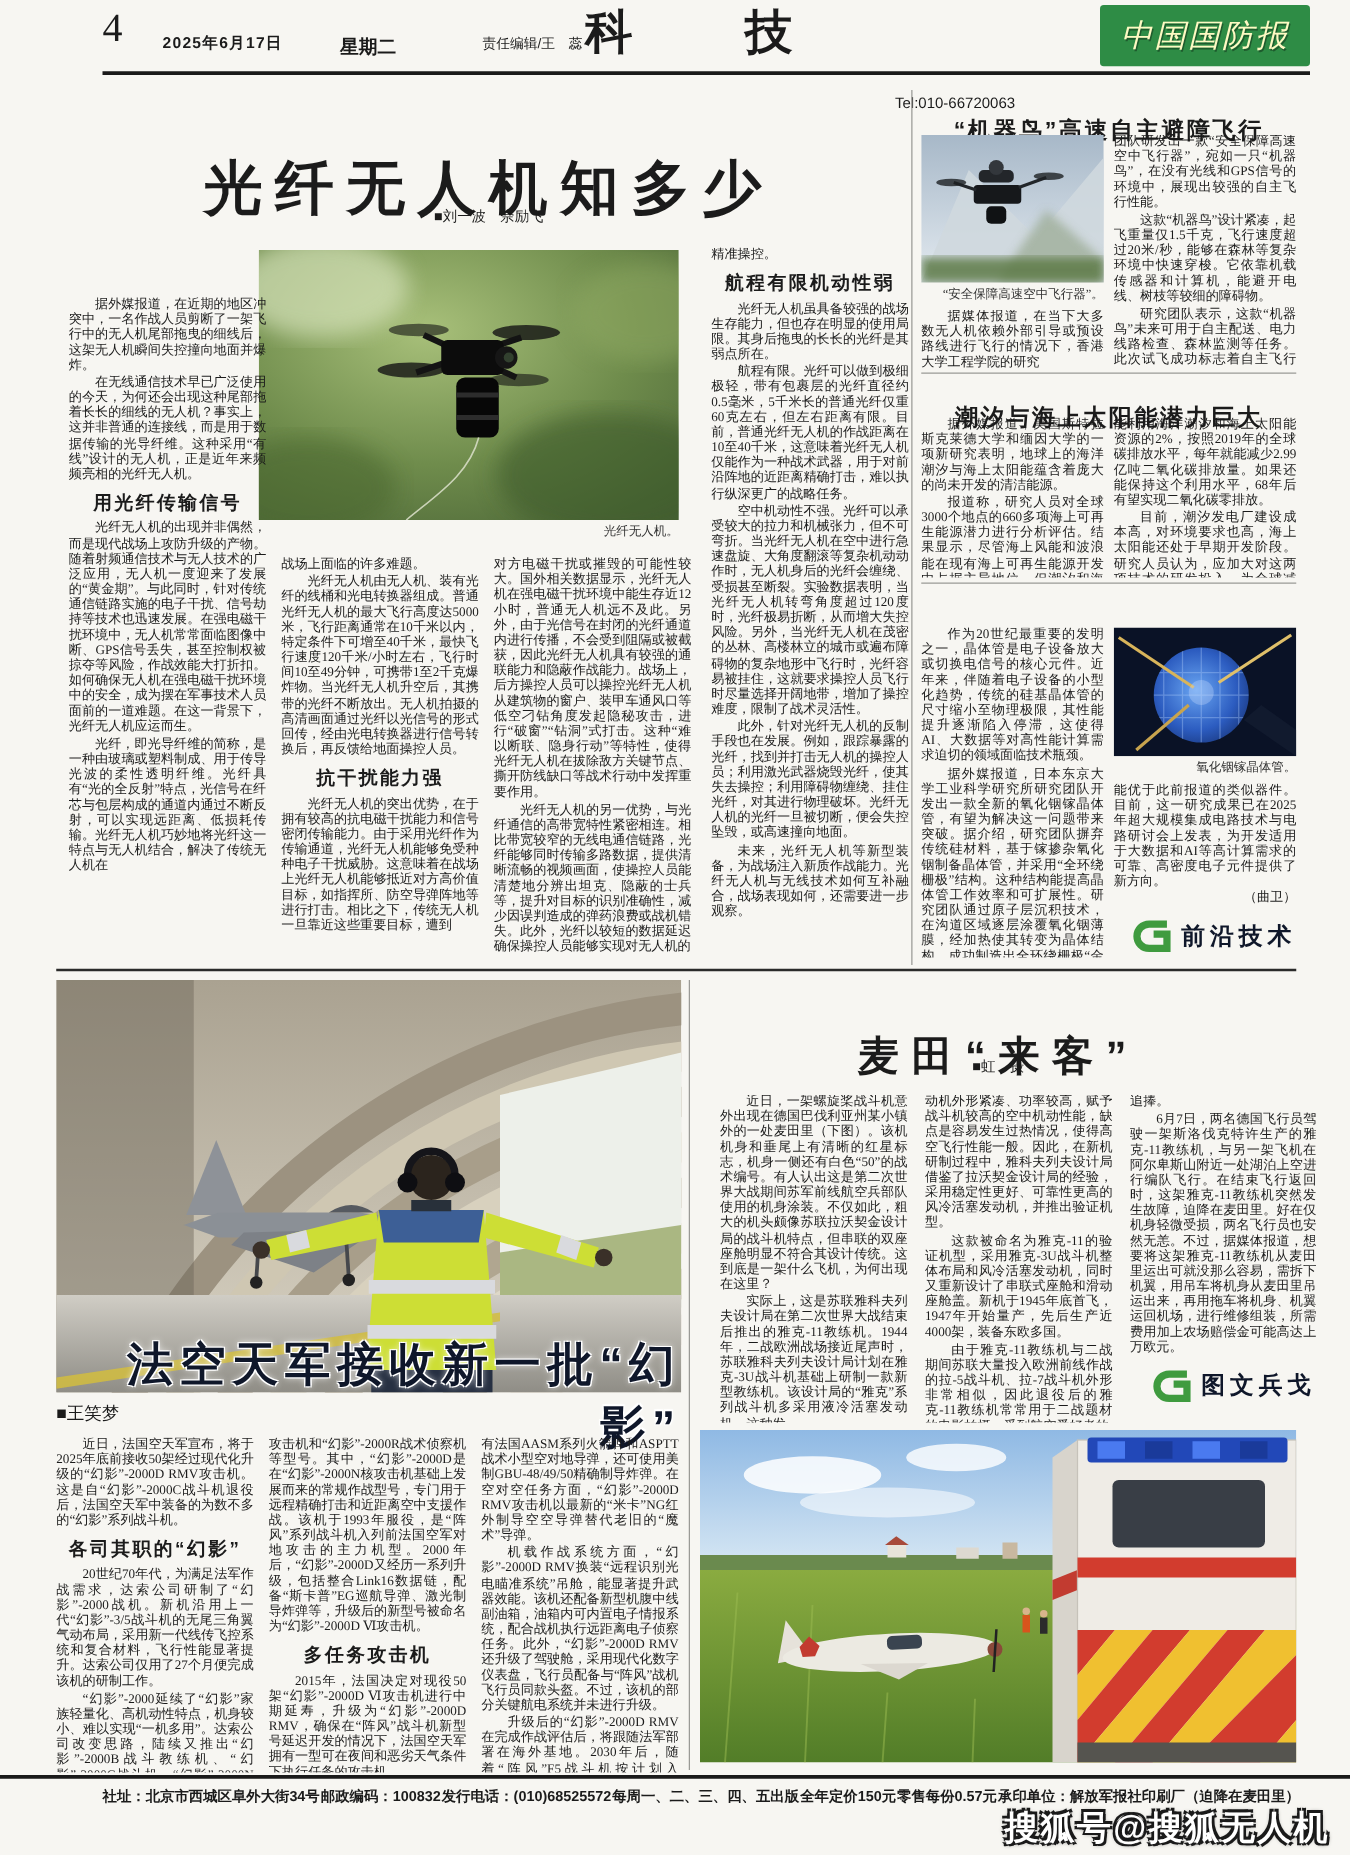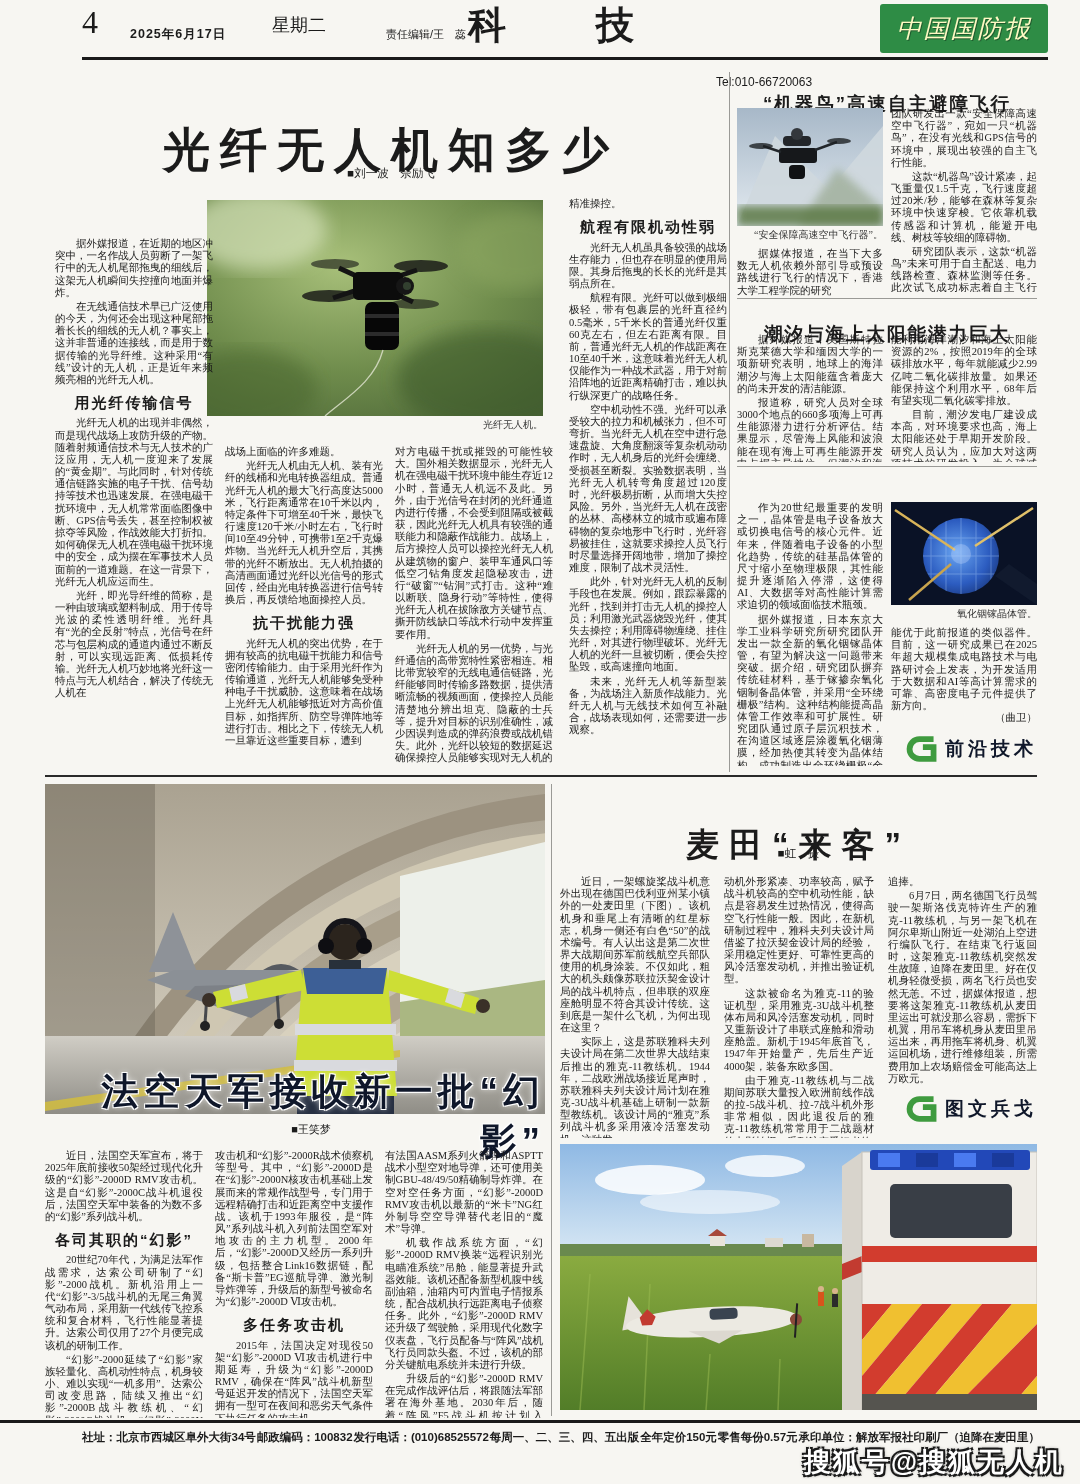--- a/index.html
+++ b/index.html
@@ -10,21 +10,21 @@
   }
   .abs { position:absolute; }
   .sans { font-family:"Liberation Sans","DejaVu Sans",sans-serif; }
   .rule { background:#1a1a1a; }
   .vrule { background:#9a9a96; width:1px; }
   .hrule-thin { background:#9a9a96; height:1px; }
 
   
   .page-num { left:82px; top:4px; font-size:32px; }
   .h-date { left:130px; top:26px; font-size:12.5px; font-weight:bold; letter-spacing:1px; }
-  .h-week { left:272px; top:13px; font-size:18px; font-weight:normal; }
+  .h-week { left:272px; top:28px; font-size:15px; font-weight:bold; }
   .h-editor { left:386px; top:27px; font-size:11px; }
   .h-section { left:420px; top:0px; width:240px; text-align:right; font-size:38px; font-weight:900; letter-spacing:26px; }
   .h-tel { left:716px; top:27px; font-size:12px;margin-top:48px; }
   .masthead {
     left:880px; top:4px; width:168px; height:49px; background:#2e8c45;
     color:#fef9c3; display:flex; align-items:center; justify-content:center;
     font-size:25px; font-weight:normal; font-style:italic; letter-spacing:2px;
     border-radius:3px; text-shadow:1px 1px 0 rgba(0,0,0,.35);
   }
 
@@ -56,28 +56,28 @@
   .r-rule { position:absolute; left:0; width:300px; }
 
   .badge { display:flex; align-items:center; gap:7px; justify-content:flex-end; margin-top:8px; }
   .badge-label { font-family:"Liberation Sans","DejaVu Sans",sans-serif; font-weight:900; font-size:19px; letter-spacing:4px; color:#0f172a; }
 
   
   #mirage { left:45px; top:784px; width:500px; height:640px; }
   .mirage-photo { left:0; top:0; width:500px; height:330px; }
   .mirage-title { left:0; top:252px; width:500px; text-align:right; font-size:37px; font-weight:900; letter-spacing:5px; color:#0f172a;
     text-shadow:-1px -1px 0 #fff,1px -1px 0 #fff,-1px 1px 0 #fff,1px 1px 0 #fff,0 0 6px rgba(255,255,255,.9); }
-  .mirage-byline { left:16px; top:338px; width:500px; text-align:center; font-size:11px; }
+  .mirage-byline { left:0; top:338px; width:500px; text-align:left; font-size:14px; }
   .mcol { position:absolute; top:366px; width:158px; height:268px; }
 
   
   #wheat { left:560px; top:784px; width:477px; height:640px; }
   .wheat-title { left:0; top:12px; width:477px; text-align:center; font-size:33px; font-weight:900; letter-spacing:10px; }
   .wheat-byline { left:0; top:62px; width:477px; text-align:center; font-size:11.5px; }
-  .wcol { position:absolute; top:92px; width:150px; height:262px; }
+  .wcol { position:absolute; top:92px; width:150px; height:262px;margin-left:16px; }
   .wheat-photo { left:0; top:360px; width:477px; height:266px; }
 
   
   .footer-rule { left:0; top:1420px; width:1080px; height:3px; }
   .footer-row { left:82px; top:1430px; width:958px; display:flex; justify-content:space-between;
     font-size:11.5px; font-weight:bold; }
   .watermark { right:16px; top:1444px; font-size:27px; font-weight:900; letter-spacing:2px; color:#fff;
     font-family:"Liberation Sans","DejaVu Sans",sans-serif;
     text-shadow:-2px -2px 0 #1a1a1a,2px -2px 0 #1a1a1a,-2px 2px 0 #1a1a1a,2px 2px 0 #1a1a1a,0 0 4px #1a1a1a; }
 

